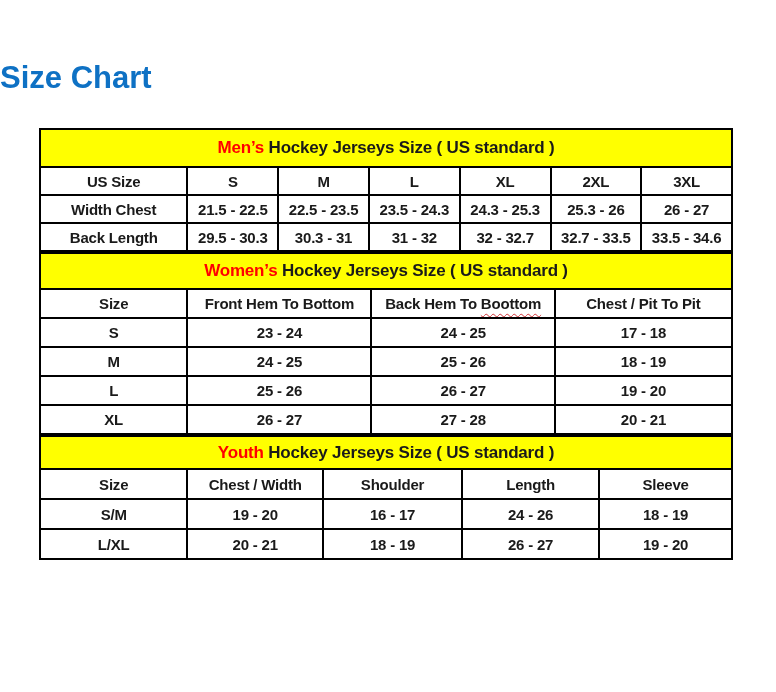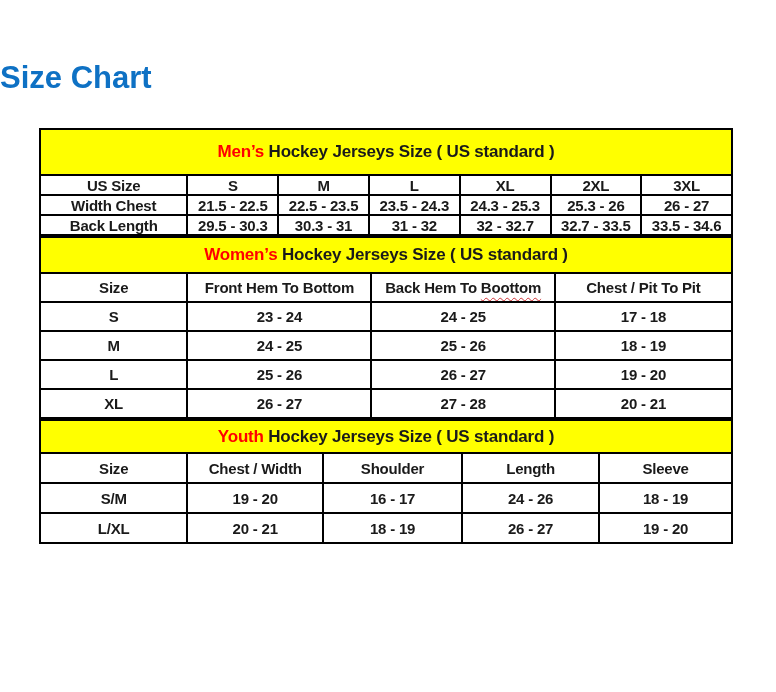--- a/index.html
+++ b/index.html
@@ -15,22 +15,22 @@
   }
   .chart { width:694px; margin:30px 0 0 39px; }
   table { border-collapse:collapse; width:100%; table-layout:fixed; }
   th, td {
     border:2px solid #000000; padding:0; text-align:center; vertical-align:middle;
     color:#1a1a1a; font-weight:700; font-size:15px; letter-spacing:-0.2px;
     overflow:hidden; white-space:nowrap;
   }
   tr.band th { background:#ffff00; font-size:17px; }
   .accent { color:#ff0000; }
-  .men  tr.band  { height:46px; }
-  .men  tr.hdr, .men  tr.row { height:20px; }
+  .men  tr.band  { height:38px; }
+  .men  tr.hdr, .men  tr.row { height:28px; }
   .women tr.band { height:36px; }
   .women tr.hdr, .women tr.row { height:29px; }
   .youth tr.band { height:33px; }
   .youth tr.hdr, .youth tr.row { height:30px; }
   .sq {
     text-decoration-line:underline; text-decoration-style:wavy;
     text-decoration-color:#d13438; text-decoration-thickness:1px;
     text-underline-offset:4px; text-decoration-skip-ink:none;
   }
 </style>

